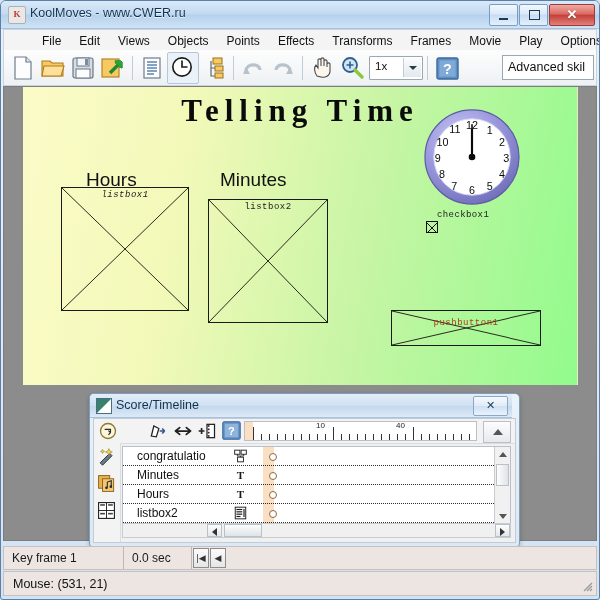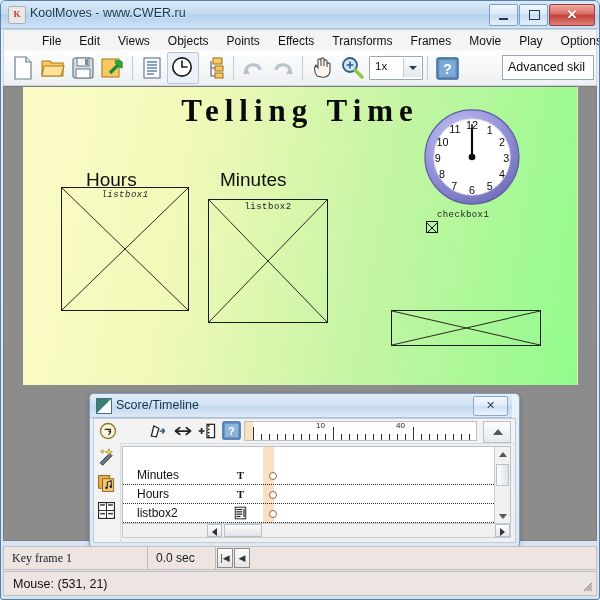--- a/index.html
+++ b/index.html
@@ -415,20 +415,21 @@
           <line x1="120" y1="0" x2="0" y2="124" stroke="#2a2a1e" stroke-width="1" vector-effect="non-scaling-stroke"></line>
         </svg>
         <div class="ph-name">listbox2</div>
       </div>
 
       <div class="ph-box" style="left:368px;top:223px;width:150px;height:36px;">
         <svg class="x1" viewBox="0 0 150 36" preserveAspectRatio="none">
           <line x1="0" y1="0" x2="150" y2="36" stroke="#2a2a1e" stroke-width="1" vector-effect="non-scaling-stroke"></line>
           <line x1="150" y1="0" x2="0" y2="36" stroke="#2a2a1e" stroke-width="1" vector-effect="non-scaling-stroke"></line>
         </svg>
+        <div class="ph-name" style="top:7px;color:#b03a1a;">pushbutton1</div>
       </div>
 
       <div class="clock">
         <svg width="98" height="98" viewBox="0 0 100 100">
           <defs>
             <radialGradient id="bez" cx="38%" cy="30%" r="75%">
               <stop offset="0%" stop-color="#c9c8f4"></stop>
               <stop offset="55%" stop-color="#9a98dd"></stop>
               <stop offset="100%" stop-color="#6f6db8"></stop>
             </radialGradient>
@@ -587,20 +588,32 @@
             <rect x="4" y="15" width="6" height="2"></rect>
                 <rect x="14" y="15" width="6" height="2"></rect>
               </g>
           </svg>
         </div>
       </div>
 
       <div class="tracks">
         <div class="track-play"></div>
 
+        <div class="trk" style="top:0;">
+          <span class="tname">congratulatio</span>
+          <span class="ticon">
+            <svg width="15" height="14" viewBox="0 0 24 24">
+              <rect x="2" y="2" width="9" height="7" fill="#fff" stroke="#222" stroke-width="1.6"></rect>
+              <rect x="13" y="2" width="9" height="7" fill="#fff" stroke="#222" stroke-width="1.6"></rect>
+              <rect x="7" y="14" width="10" height="8" fill="#fff" stroke="#222" stroke-width="1.6"></rect>
+              <path d="M6.5 9 v3 h11 v-3 M12 12 v2" stroke="#222" stroke-width="1.4" fill="none"></path>
+            </svg>
+          </span>
+          <span class="kf"></span>
+        </div>
 
         <div class="trk" style="top:19px;">
           <span class="tname">Minutes</span>
           <span class="ticon">
             <svg width="15" height="14" viewBox="0 0 24 24">
               <text x="12" y="19" font-size="19" font-weight="bold" text-anchor="middle" fill="#1a1a1a" font-family="Liberation Serif, serif">T</text>
             </svg>
           </span>
           <span class="kf"></span>
         </div>
@@ -641,21 +654,21 @@
 
       <div class="hscrollbar">
         <div class="hs-btn l"></div>
         <div class="hs-thumb"></div>
         <div class="hs-btn r"></div>
       </div>
     </div>
   </div>
 
   <div class="statusbar1">
-    <div class="sb-cell" style="width:144px;font-family:Liberation Serif, serif;">Key frame 1</div>
+    <div class="sb-cell" style="width:120px;">Key frame 1</div>
     <div class="sb-cell" style="width:68px;">0.0 sec</div>
     <div class="nav-btn">
       <span class="ng">|◀</span>
     </div>
     <div class="nav-btn">
       <span class="ng">◀</span>
     </div>
   </div>
 
   <div class="statusbar2">

